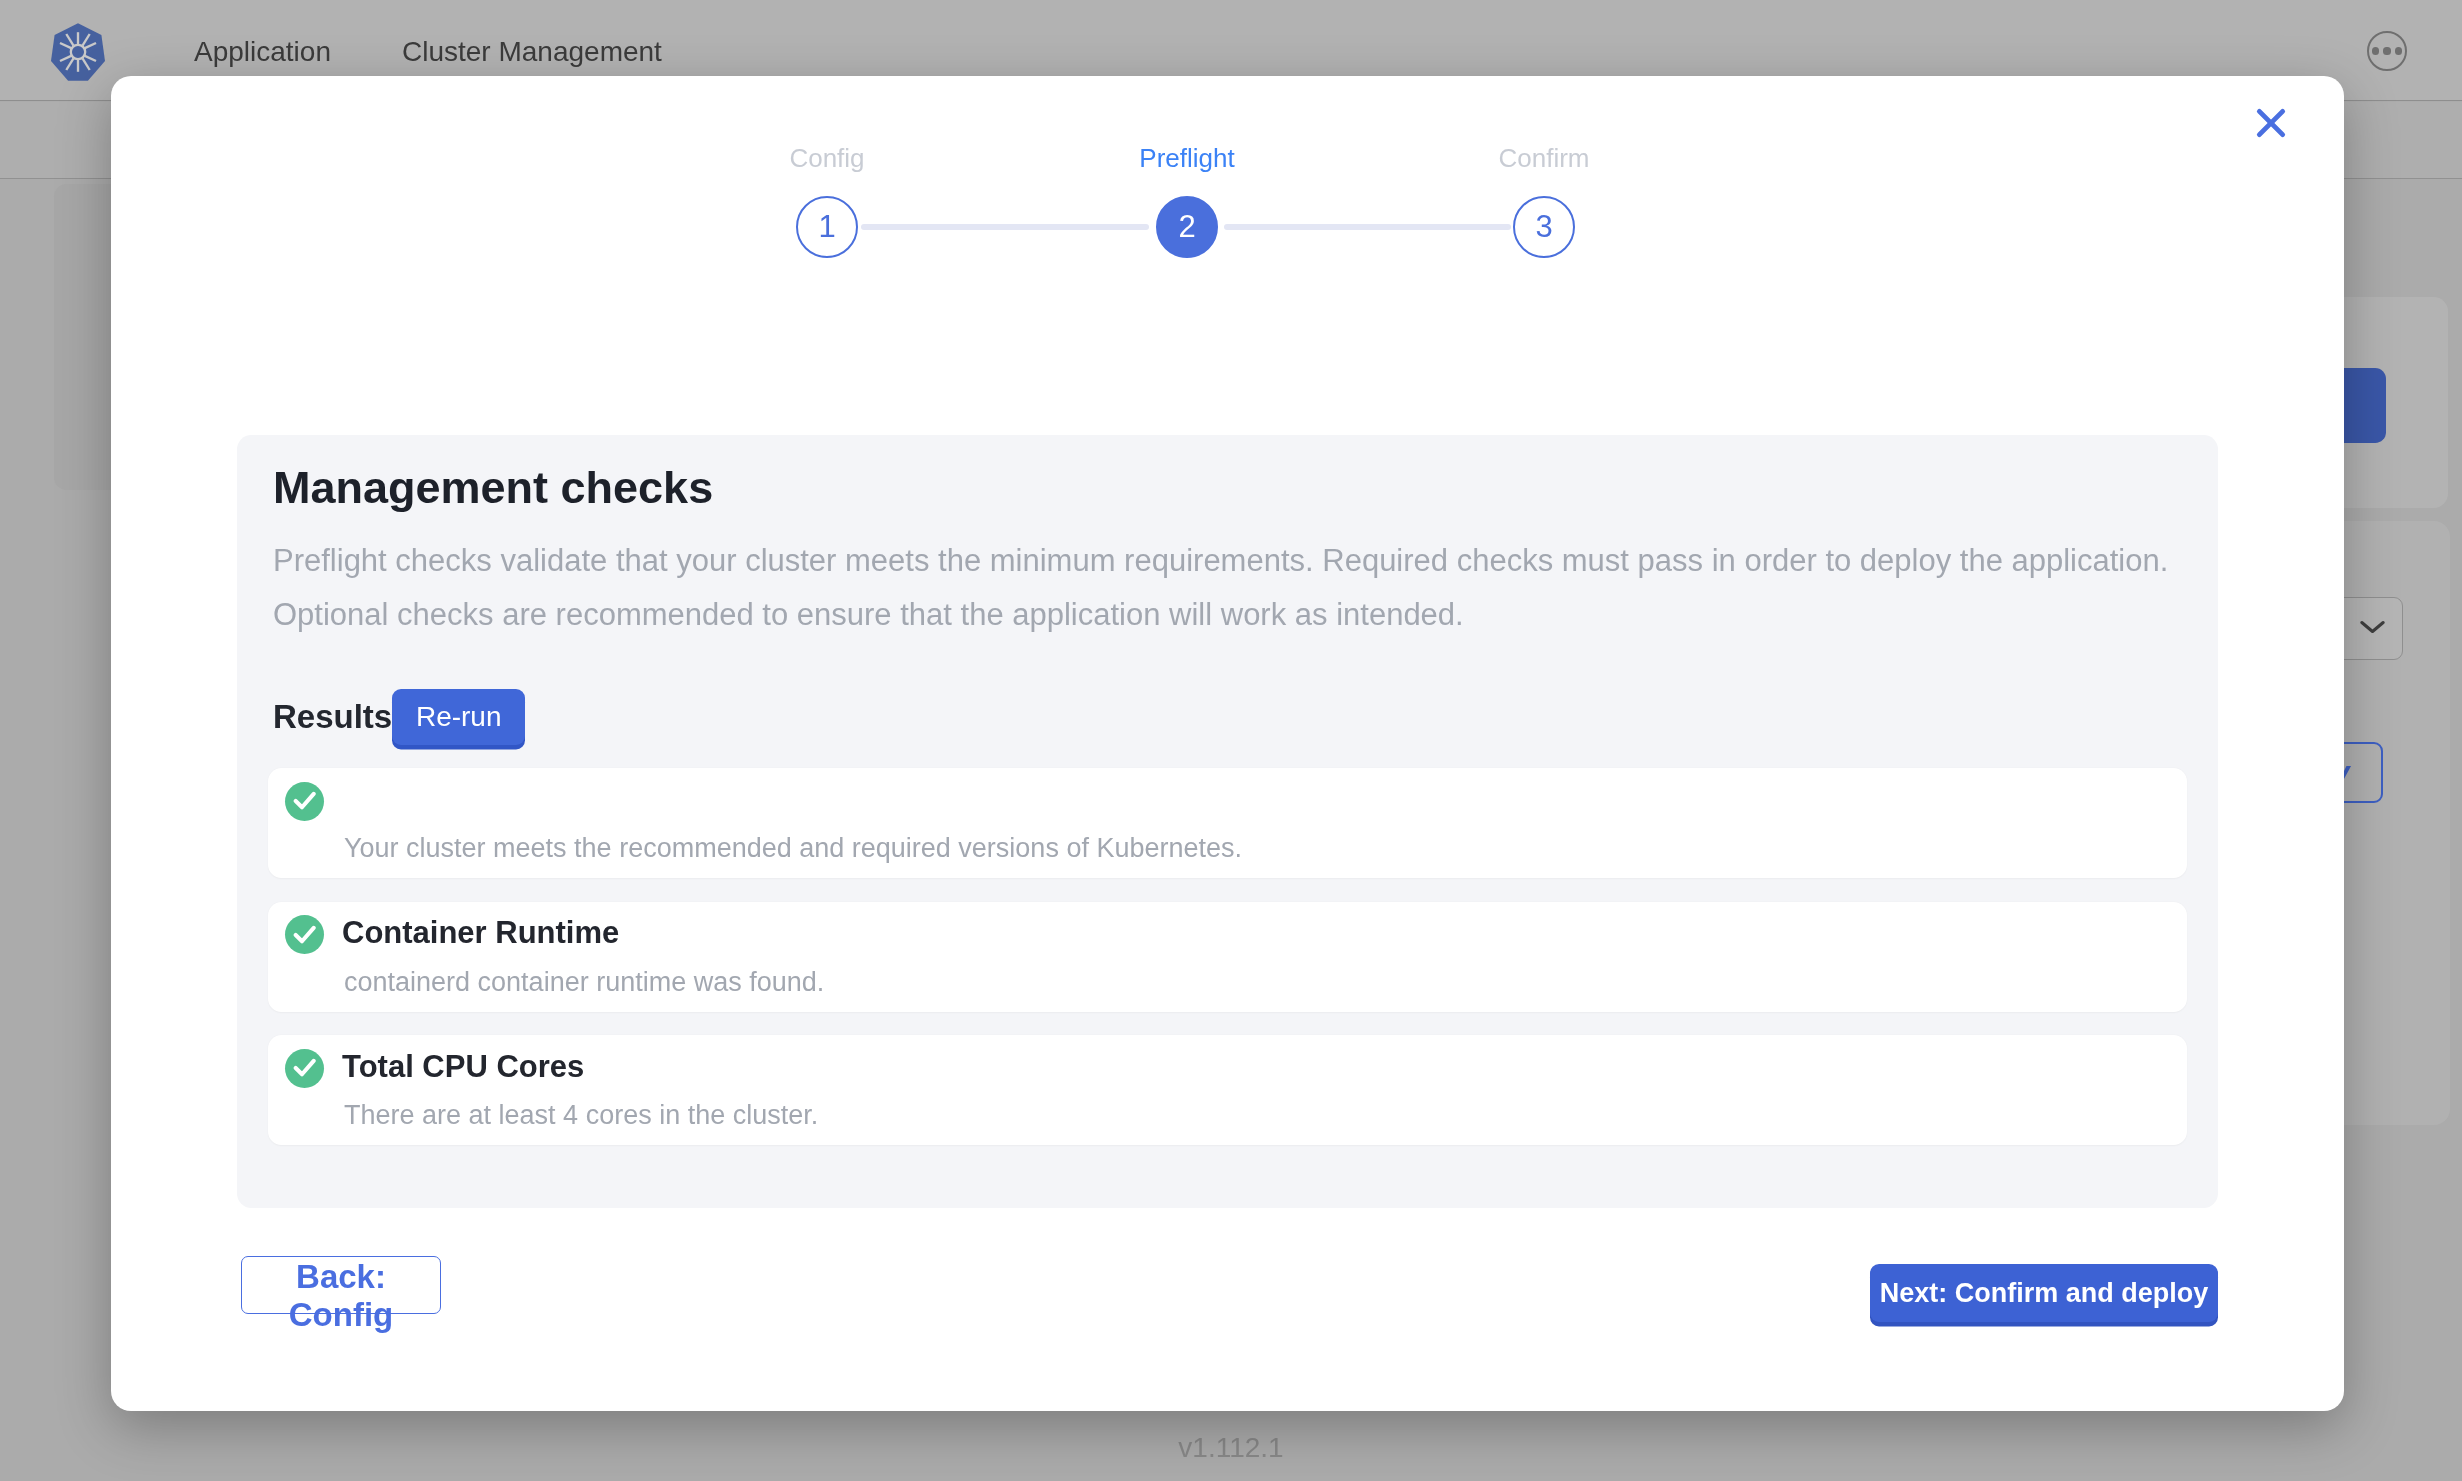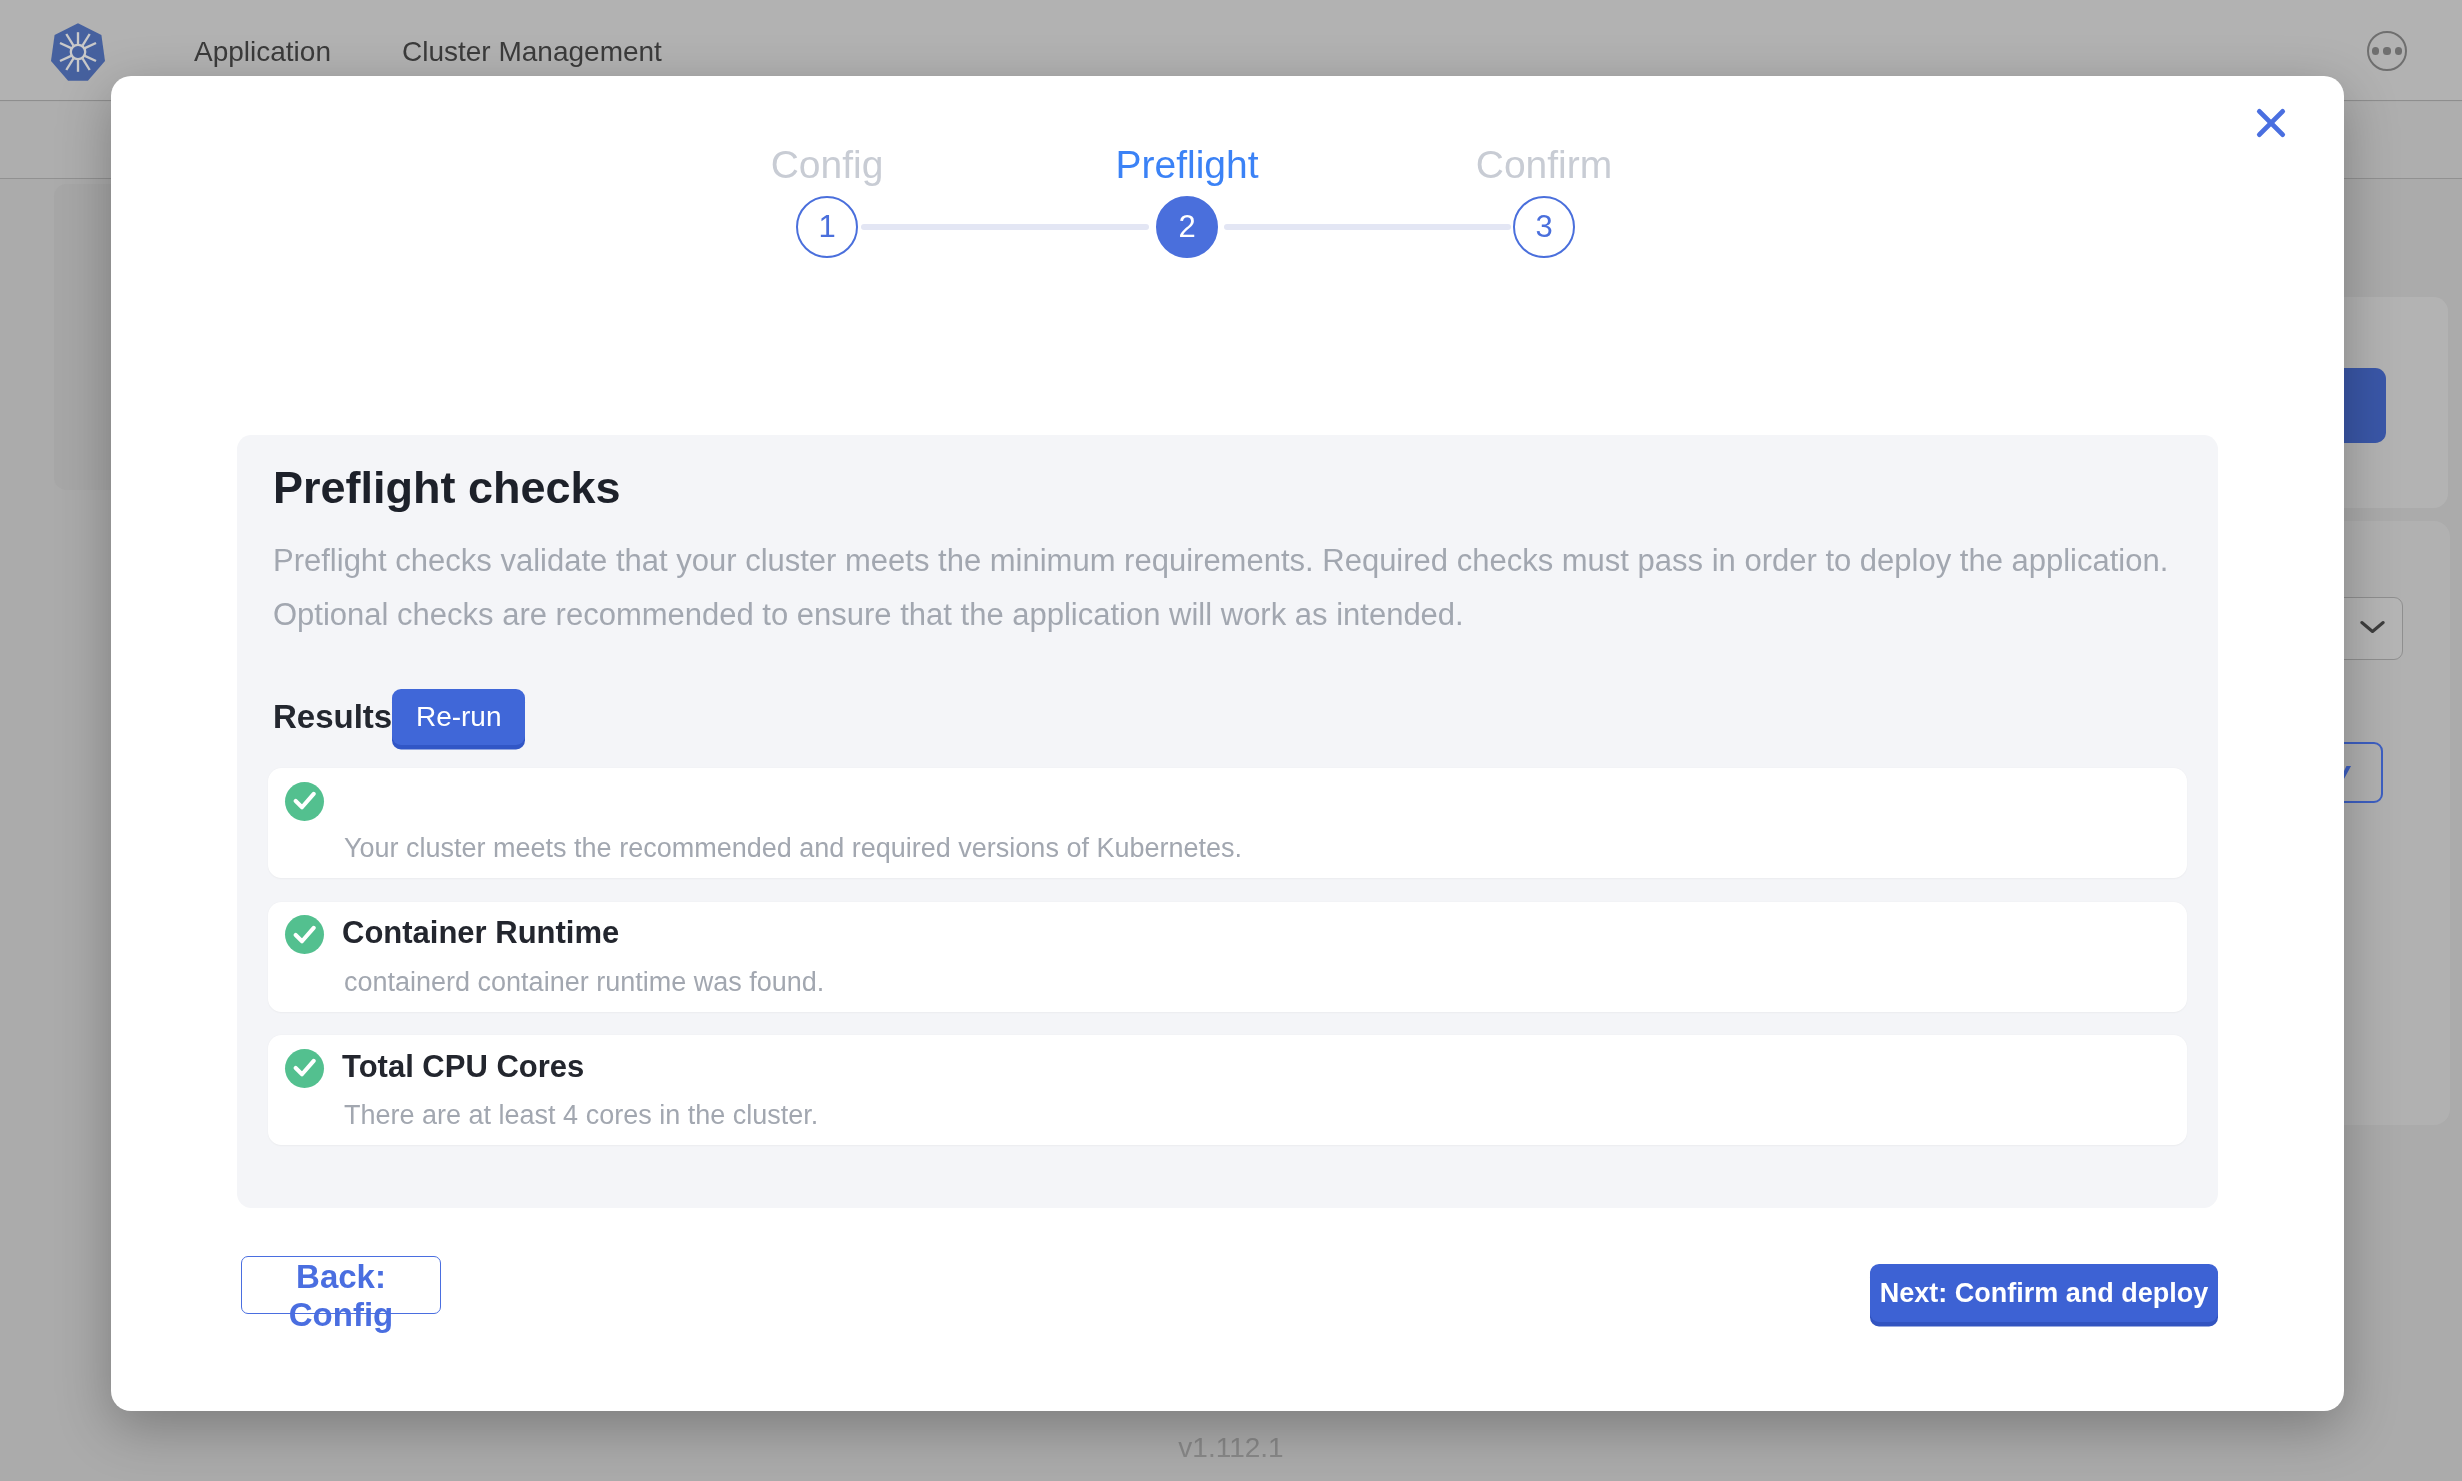--- a/index.html
+++ b/index.html
@@ -24,21 +24,21 @@
   .bg-blue-frag{position:absolute;left:2319px;top:368px;width:67px;height:75px;background:#3a57a8;border-radius:10.8px;}
   .bg-select{position:absolute;left:2306px;top:597px;width:97px;height:63px;background:#b5b5b5;border:1.8px solid #8f8f8f;border-radius:9px;box-sizing:border-box;display:flex;align-items:center;justify-content:space-between;padding:0 16px 0 12.6px;}
   .bg-select .val{font-size:29px;color:#3e3e3e;}
   .bg-outline-frag{position:absolute;left:2299px;top:742px;width:84px;height:61px;border:2.7px solid #3d5fc2;border-radius:9px;box-sizing:border-box;display:flex;align-items:center;justify-content:center;}
   .bg-outline-frag span{font-size:31px;font-weight:bold;font-style:italic;color:#3d5fc2;}
   .bg-version{position:absolute;left:0;top:1432px;width:2462px;text-align:center;font-size:28px;color:#888888;}
   
   .modal{position:absolute;left:111px;top:76px;width:2233px;height:1335px;background:#ffffff;border-radius:20px;box-shadow:0 16px 54px rgba(0,0,0,0.28);}
   .close-x{position:absolute;right:56px;top:30px;width:34px;height:34px;cursor:pointer;}
   
-  .step-label{position:absolute;top:67px;transform:translateX(-50%);font-size:39px;color:#c8ccd4;white-space:nowrap;}
+  .step-label{position:absolute;top:67px;transform:translateX(-50%);font-size:26px;color:#c8ccd4;white-space:nowrap;}
   .step-label.active{color:#3b82f6;font-weight:500;}
   .step-circle{position:absolute;top:120px;transform:translateX(-50%);width:58px;height:58px;border:2.7px solid #4a6fdc;border-radius:50%;box-sizing:content-box;display:flex;align-items:center;justify-content:center;font-size:31px;color:#4a6fdc;background:#fff;}
   .step-circle.active{background:#4a6fdc;color:#fff;}
   .connector{position:absolute;top:148px;height:6.3px;background:#e3e6f4;border-radius:3.6px;}
   
   .panel{position:absolute;left:126px;top:359px;width:1981px;height:773px;background:#f4f5f8;border-radius:14.4px;box-sizing:border-box;}
   .panel h1{margin:27px 0 0 36px;font-size:45px;font-weight:bold;color:#1d212a;}
   .panel .desc{margin:20px 36px 0 36px;max-width:1905px;font-size:31px;line-height:54px;color:#a2a7b0;}
   .results-row{margin:47px 27px 0 36px;display:flex;align-items:center;justify-content:flex-start;}
   .results-row h2{margin:0;font-size:33px;font-weight:bold;color:#23272f;}
@@ -114,21 +114,21 @@
   <span class="step-label" style="left:1433px;">Confirm</span>
 
   <div class="connector" style="left:750px;width:288px;"></div>
   <div class="connector" style="left:1113px;width:287px;"></div>
 
   <div class="step-circle" style="left:716px;">1</div>
   <div class="step-circle active" style="left:1076px;">2</div>
   <div class="step-circle" style="left:1433px;">3</div>
 
   <div class="panel">
-    <h1>Preflight checks</h1>
+    <h1>Management checks</h1>
     <div class="desc">Preflight checks validate that your cluster meets the minimum requirements. Required checks must pass in order to deploy the application. Optional checks are recommended to ensure that the application will work as intended.</div>
 
     <div class="results-row">
       <h2>Results</h2>
       <button class="rerun-btn">Re-run</button>
     </div>
 
     <div class="cards">
       <div class="check-card">
         <span class="check-icon">

